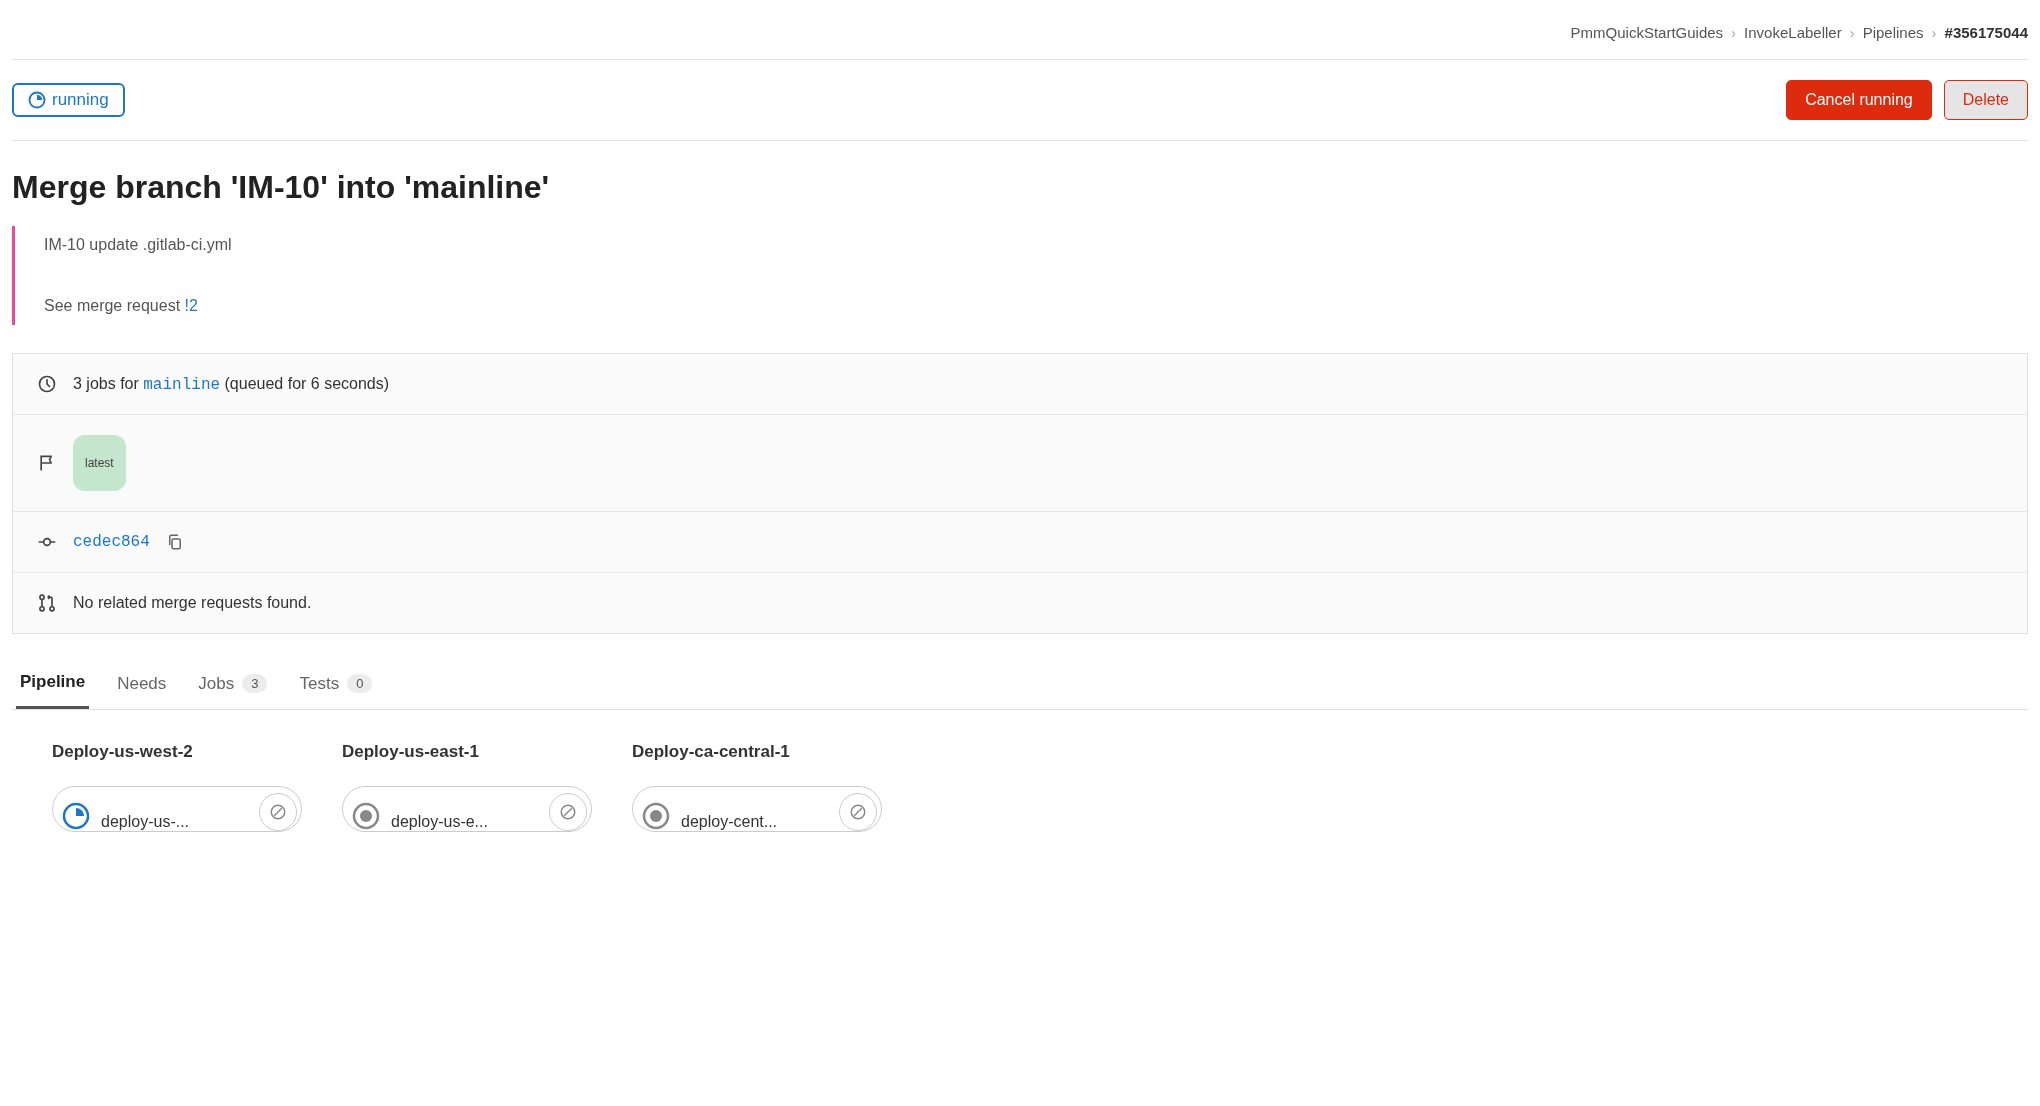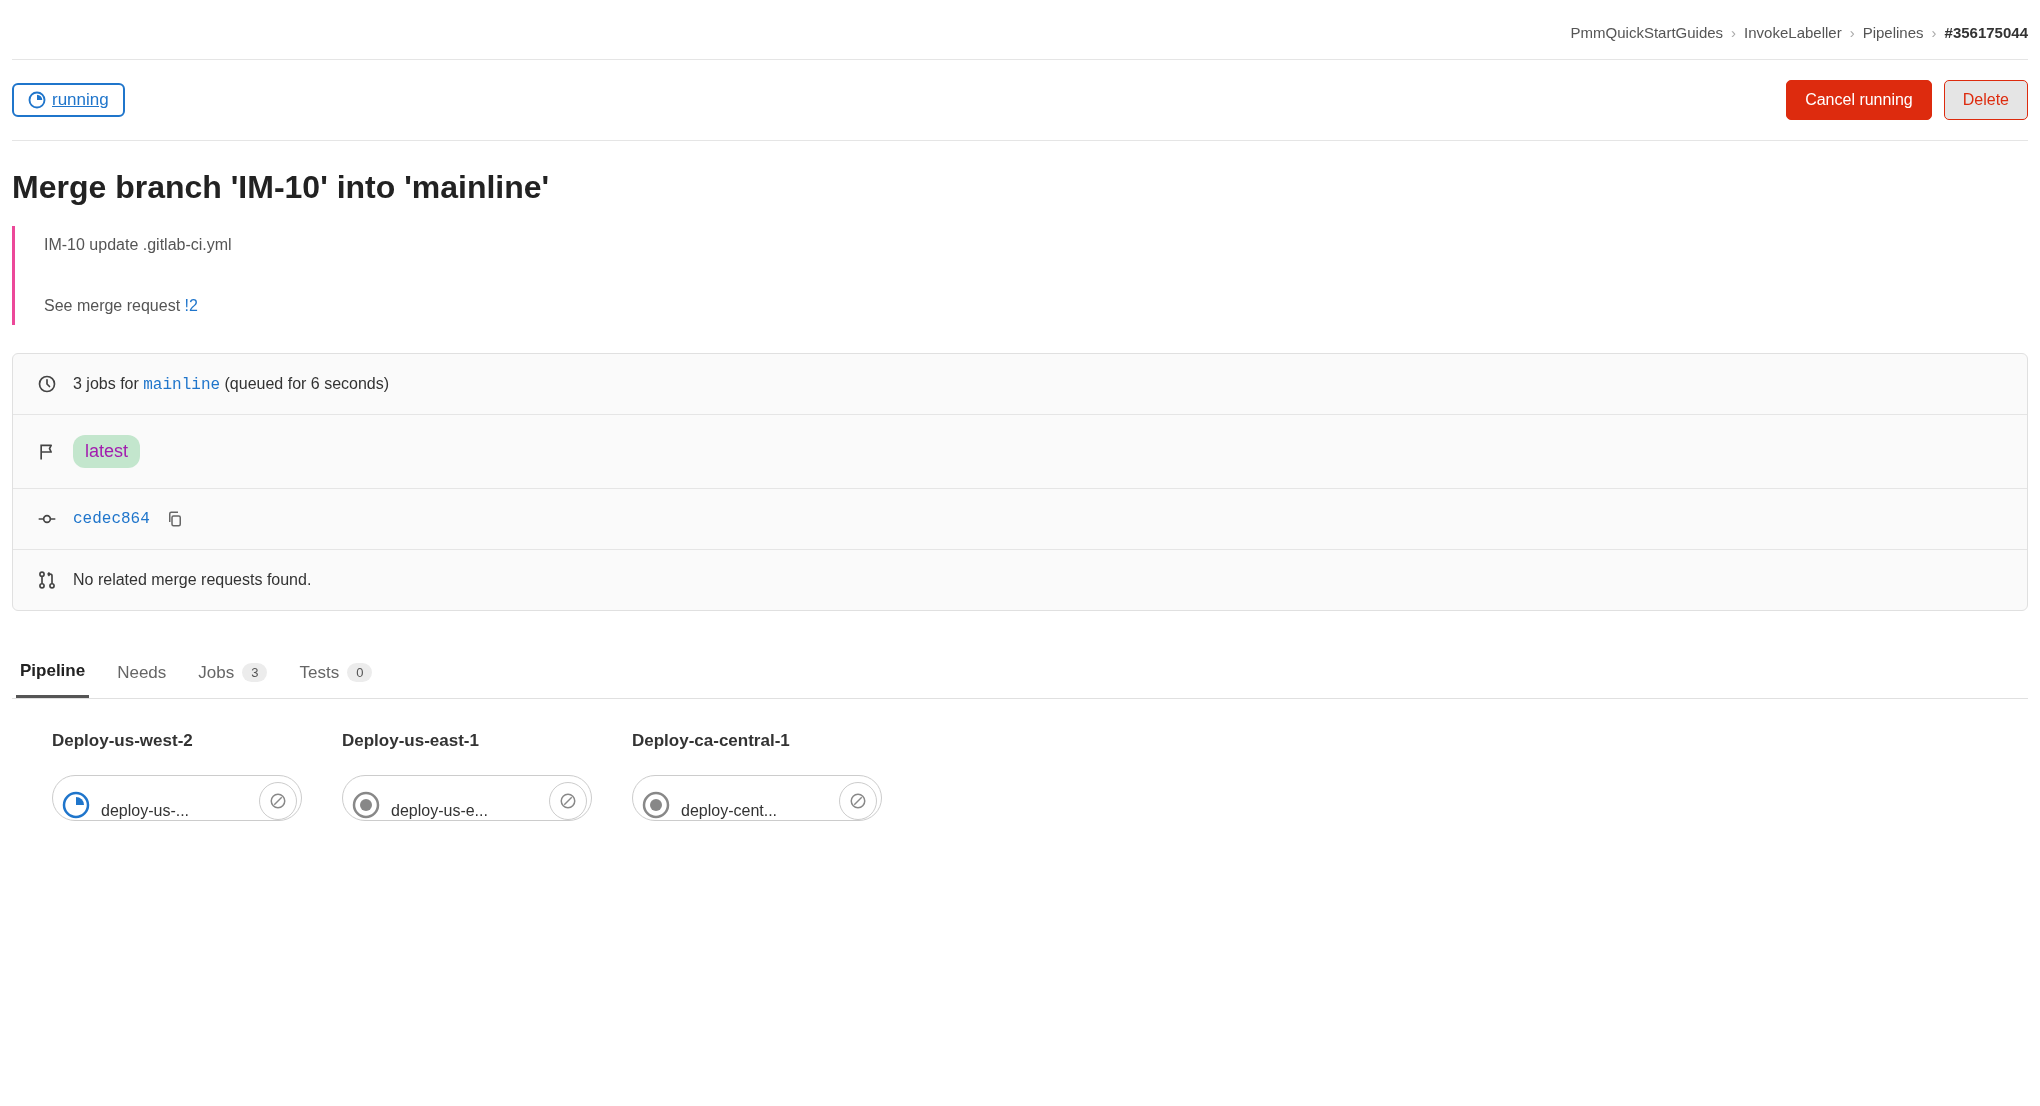--- a/index.html
+++ b/index.html
@@ -50,21 +50,20 @@
     .status-badge {
       display: inline-flex;
       align-items: center;
       gap: 6px;
       border: 2px solid #1f75cb;
       border-radius: 6px;
       padding: 5px 14px;
       color: #1f75cb;
       font-weight: 500;
       font-size: 17px;
-      text-decoration: underline;
     }
     .status-badge svg {
       width: 18px;
       height: 18px;
     }
     .pipeline-info {
       font-size: 17px;
       color: #303030;
     }
     .pipeline-info strong {
@@ -120,23 +119,23 @@
       font-size: 16px;
       color: #555;
       margin-bottom: 28px;
       line-height: 1.9;
     }
     .commit-msg .mr-link {
       color: #1f75cb;
     }
     .info-box {
       border: 1px solid #e0e0e0;
-      border-radius: 6px;
+      border-radius: 0;
       background: #fafafa;
-      margin-bottom: 36px;
+      margin-bottom: 24px;
     }
     .info-row {
       display: flex;
       align-items: center;
       gap: 16px;
       padding: 20px 24px;
       border-bottom: 1px solid #e5e5e5;
       font-size: 16px;
       color: #333;
     }
@@ -148,24 +147,24 @@
       height: 20px;
       flex-shrink: 0;
       color: #444;
     }
     .link-blue {
       color: #1f75cb;
       font-family: "SFMono-Regular", Consolas, "Liberation Mono", Menlo, monospace;
     }
     .pill-green {
       background: #c3e6cd;
-      color: #a21caf;
-      padding: 6px 12px;
+      color: #404040;
+      padding: 21px 12px;
       border-radius: 12px;
-      font-size: 18px;
+      font-size: 12px;
     }
     .copy-icon {
       width: 18px;
       height: 18px;
       color: #666;
       cursor: pointer;
     }
     .tabs {
       display: flex;
       gap: 24px;

